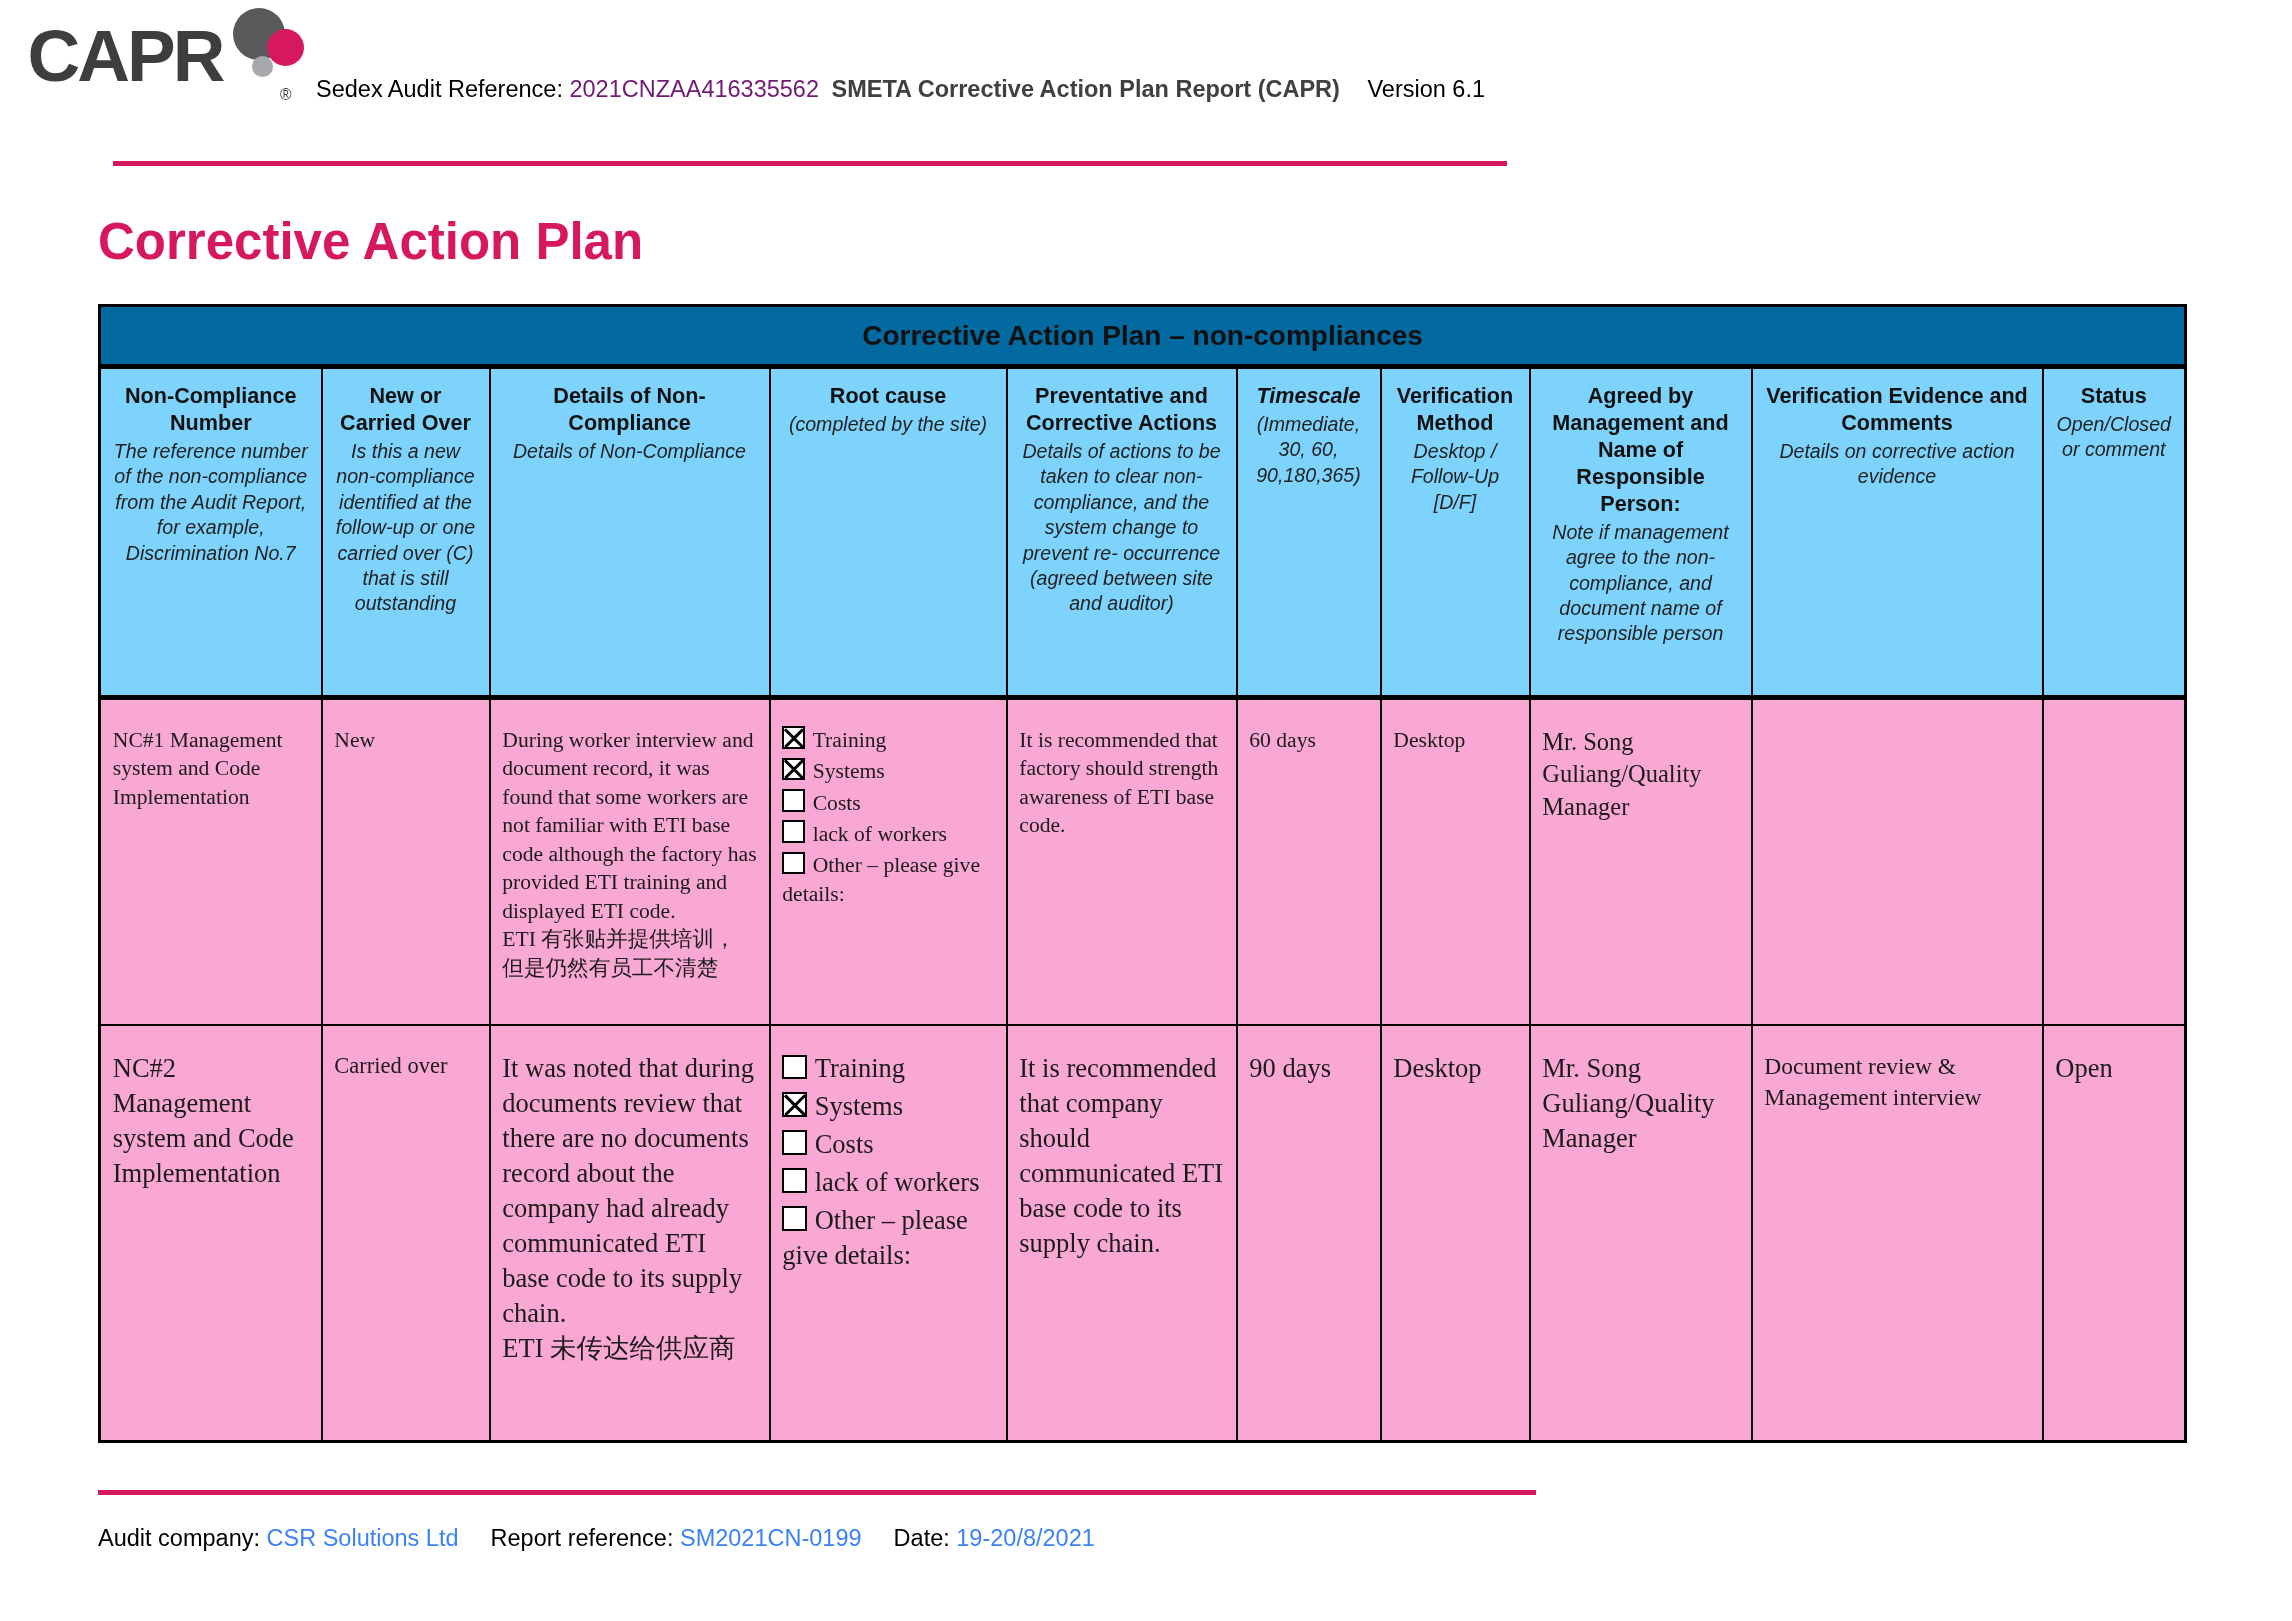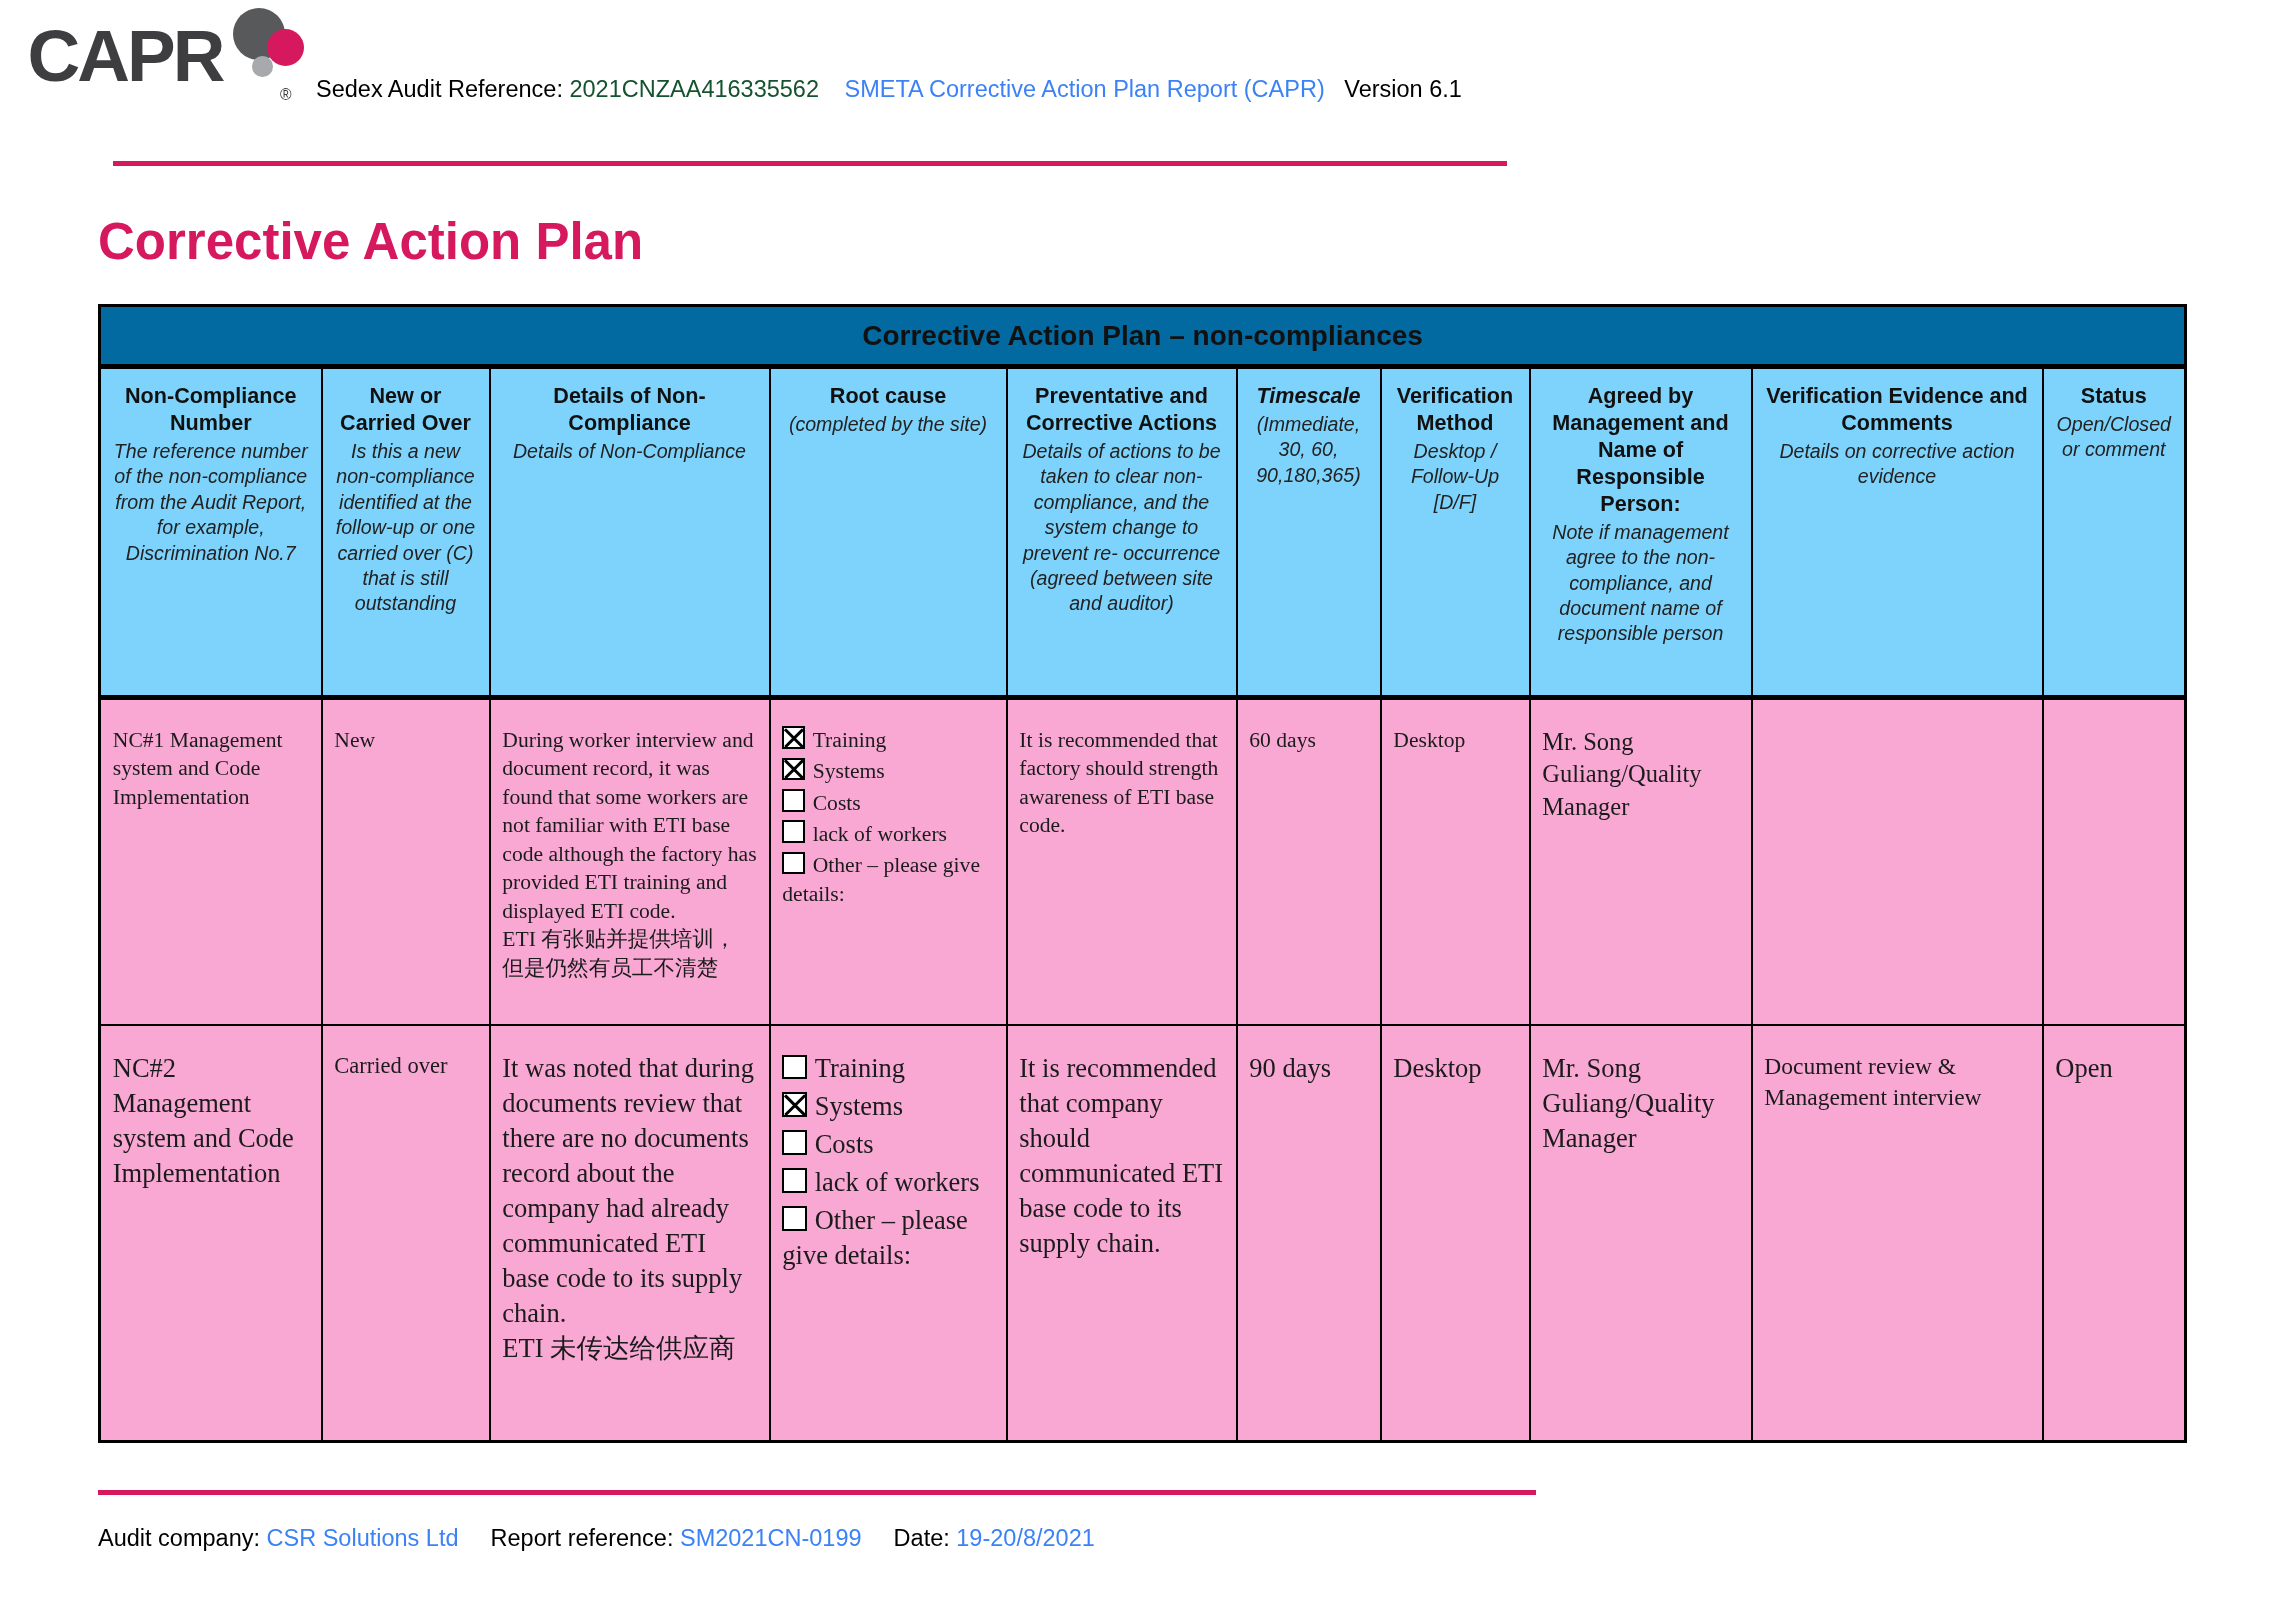--- a/index.html
+++ b/index.html
@@ -15,22 +15,22 @@
   }
   .logo-reg { position:absolute; left:280px; top:86px; font-size:15.7px; color:#3e3e40; }
   .dot { position:absolute; border-radius:50%; }
   .dot-big   { left:233px; top:7.8px;  width:52px; height:52px; background:#58595b; }
   .dot-pink  { left:267px; top:29px; width:37px; height:37px; background:#d6195e; }
   .dot-small { left:252px; top:56px; width:20.6px; height:20.6px; background:#a7a9ac; }
 
   
   .ref-line { position:absolute; left:316px; top:76px; font-size:23.5px; white-space:nowrap; }
   .pink { color:#000000; }
-  .ref-value { color:#14532d; margin-right:19px; }
-  .ref-title { font-weight:normal; color:#3b82f6; margin-right:13px; }
+  .ref-value { color:#701a75; margin-right:6px; }
+  .ref-title { font-weight:bold; color:#404040; margin-right:21px; }
 
   .top-rule { position:absolute; left:113px; top:161px; width:1394px; height:4.9px; background:#d6195e; }
 
   
   .page-title { position:absolute; left:98px; top:212px; font-size:51px; font-weight:bold; color:#d6195e; }
 
   
   .capr-table {
     position:absolute; left:98px; top:304px; width:2086px;
     border-collapse:collapse; table-layout:fixed; border:3.9px solid #000;

